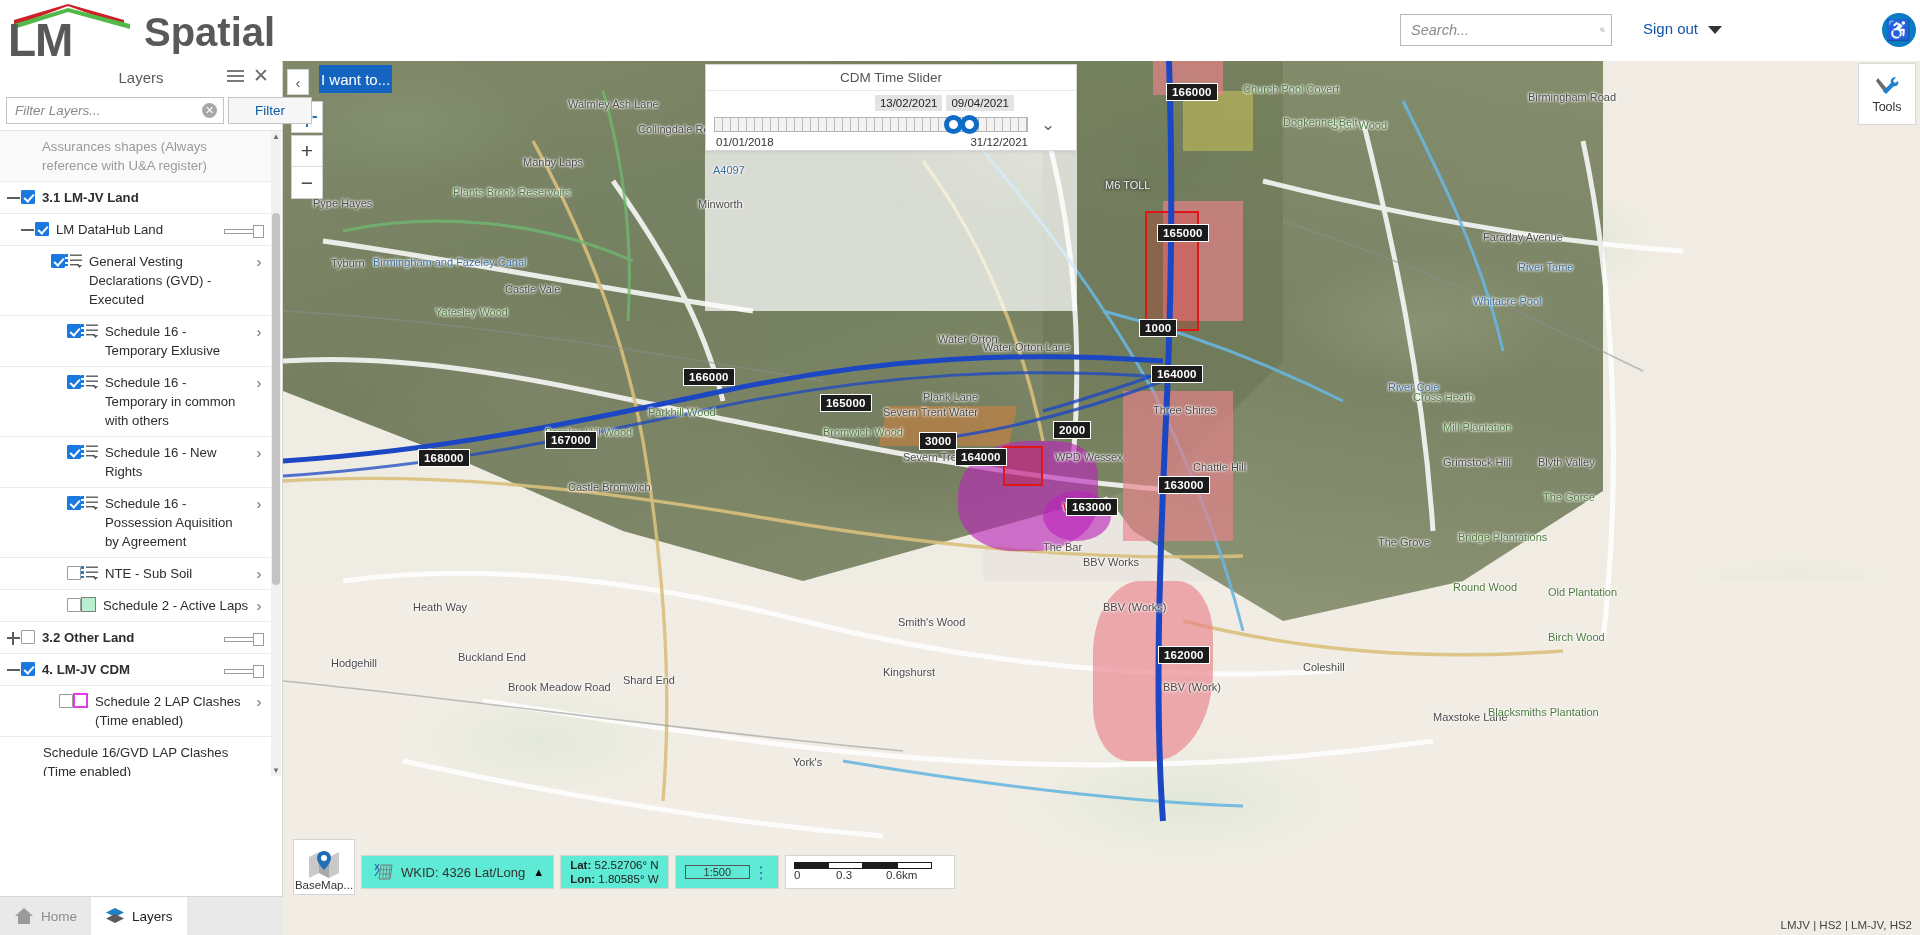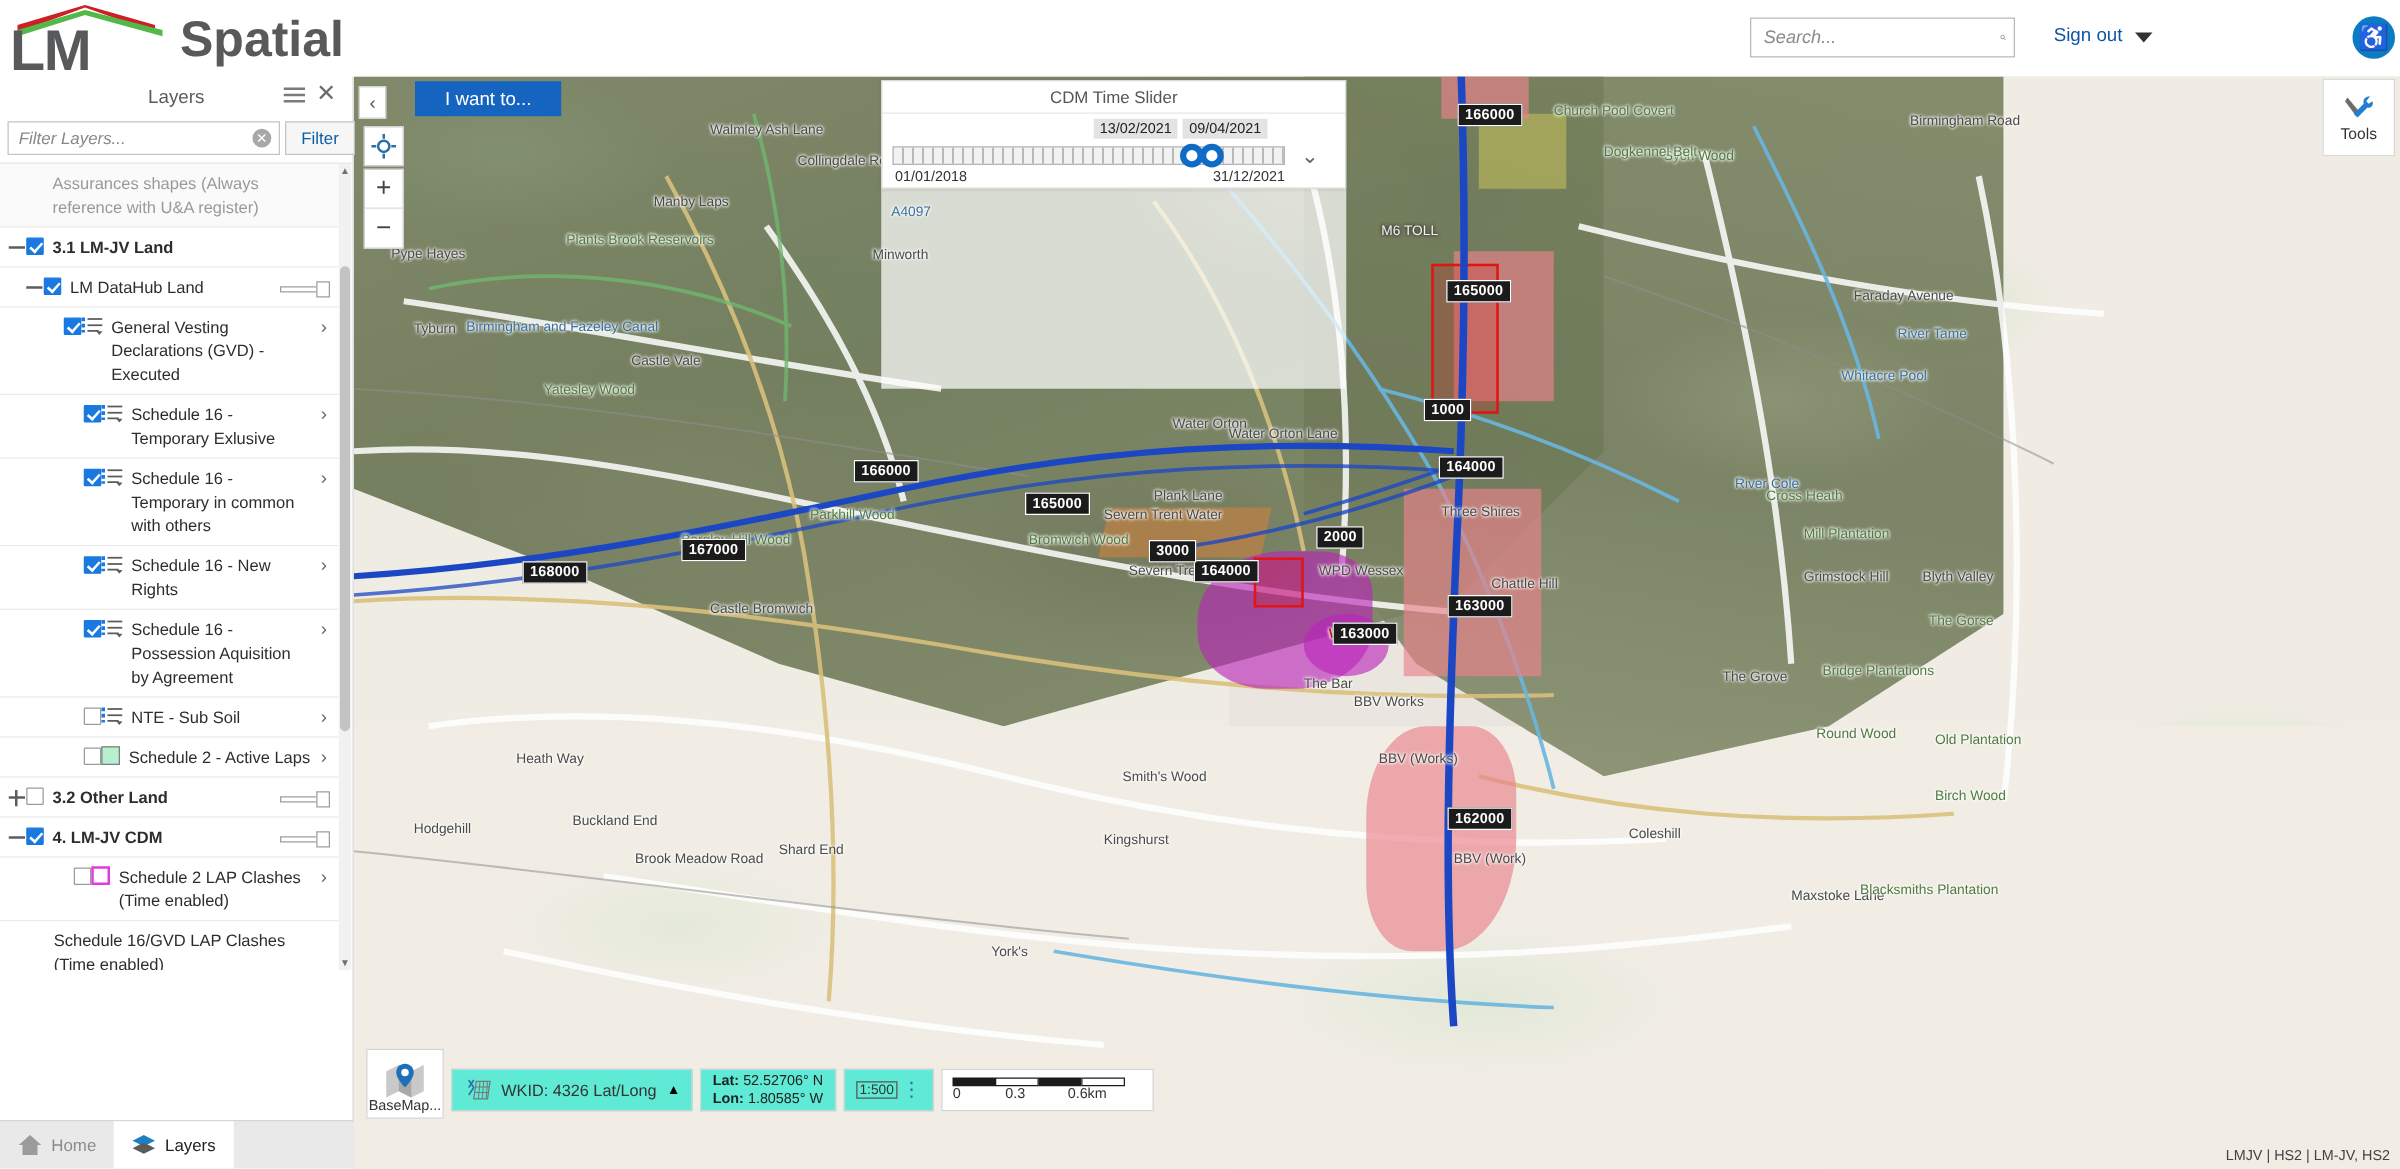--- a/index.html
+++ b/index.html
@@ -95,21 +95,21 @@
     font-size: 13.5px; font-style: italic; color: #555;
     font-family: "Liberation Sans", sans-serif; background: transparent;
   }
   .filter-input-wrap input::placeholder { color: #888; font-style: italic; }
   .clear-ico {
     width: 15px; height: 15px; border-radius: 50%; background: #a8a8a8;
     color: #fff; font-size: 11px; display: flex; align-items: center;
     justify-content: center; margin-right: 6px; cursor: pointer;
   }
   .filter-btn {
-    height: 27px; padding: 0 12px; border: 1px solid #c4c4c4;
+    height: 27px; padding: 0 26px; border: 1px solid #c4c4c4;
     background: #f6f6f6; font-size: 13.5px; color: #0c5da5;
     display: flex; align-items: center; cursor: pointer;
   }
 
   .tree {
     position: relative; height: 646px; overflow: hidden;
     border-top: 1px solid #e4e4e4;
   }
   .tree-inner { width: 271px; }
   .node {
@@ -276,23 +276,23 @@
   .maplabel.r { color: #c01414; font-weight: bold; }
 
   
   .map-collapse {
     position: absolute; left: 4px; top: 8px; width: 22px; height: 26px;
     background: #fff; border: 1px solid #d2d2d2; color: #555;
     display: flex; align-items: center; justify-content: center;
     font-size: 15px; cursor: pointer; z-index: 12;
   }
   .iwant-btn {
-    position: absolute; left: 49px; top: 4px; height: 28px;
+    position: absolute; left: 36px; top: 4px; height: 28px;
     background: #1565c0; color: #fff; font-size: 15px;
-    display: flex; align-items: center; padding: 0 24px;
+    display: flex; align-items: center; padding: 0 2px;
     cursor: pointer; z-index: 12;
   }
   .locate-btn {
     position: absolute; left: 8px; top: 40px; width: 32px; height: 32px;
     background: #fff; border: 1px solid #cfcfcf; z-index: 12;
     display: flex; align-items: center; justify-content: center; cursor: pointer;
   }
   .zoom-grp {
     position: absolute; left: 8px; top: 74px; width: 32px; z-index: 12;
     background: #fff; border: 1px solid #cfcfcf;
@@ -347,21 +347,21 @@
     position: absolute; left: 78px; bottom: 46px; display: flex;
     align-items: stretch; z-index: 14; height: 34px;
   }
   .status-box {
     background: #5eead4; border: 1px solid #d4d4d4; display: flex;
     align-items: center; padding: 0 9px; margin-right: 6px;
   }
   .wkid-txt { font-size: 13px; color: #333; }
   .latlon { font-size: 11.5px; color: #222; line-height: 14px; }
   .latlon b { font-weight: bold; }
-  .scalebox { font-size: 11px; color: #333; border: 1px solid #555; padding: 0 2px; }
+  .scalebox { font-size: 11px; color: #333; border: 1px solid #555; padding: 0 18px; }
   .scalebar-box {
     background: #fff; border: 1px solid #d4d4d4; padding: 3px 10px 2px 8px;
   }
   .sb-bar { display: flex; height: 7px; width: 138px; }
   .sb-bar i { flex: 1; display: block; }
   .sb-bar i:nth-child(odd) { background: #1b1b1b; }
   .sb-bar i:nth-child(even) { background: #fff; border: 1px solid #1b1b1b; }
   .sb-ticks { position: relative; height: 14px; width: 150px; font-size: 11.5px; color: #333; }
   .sb-ticks span { position: absolute; top: 0; }
   .attribution {

